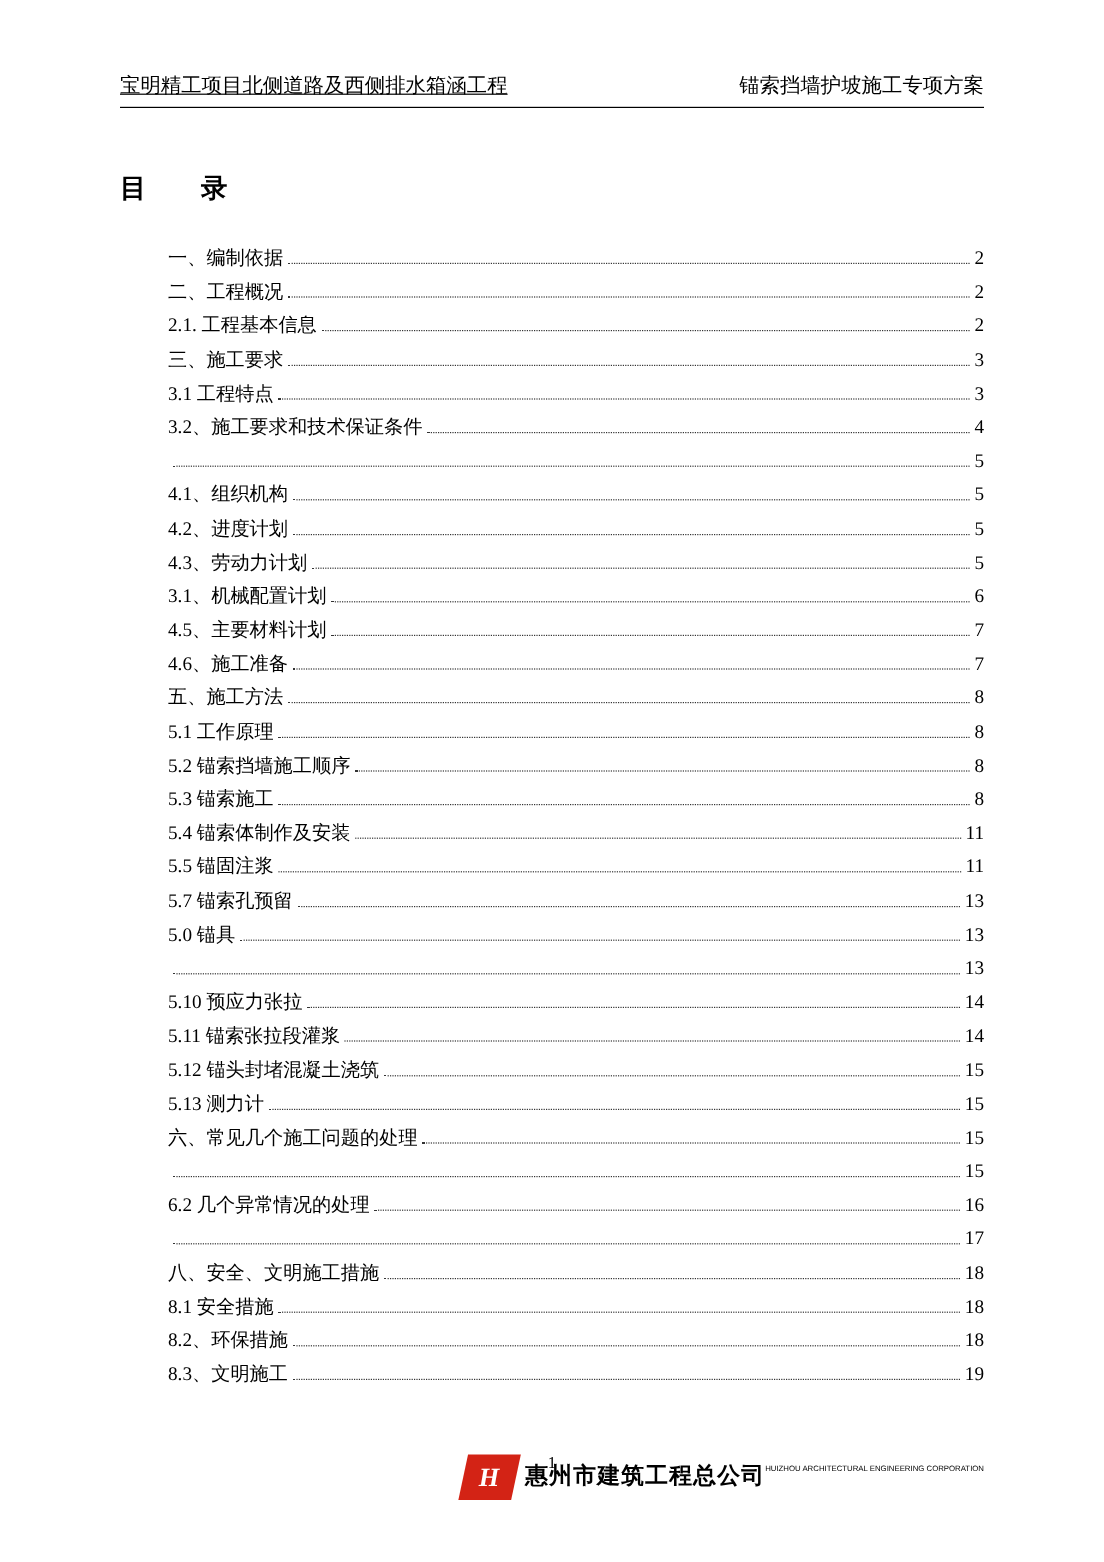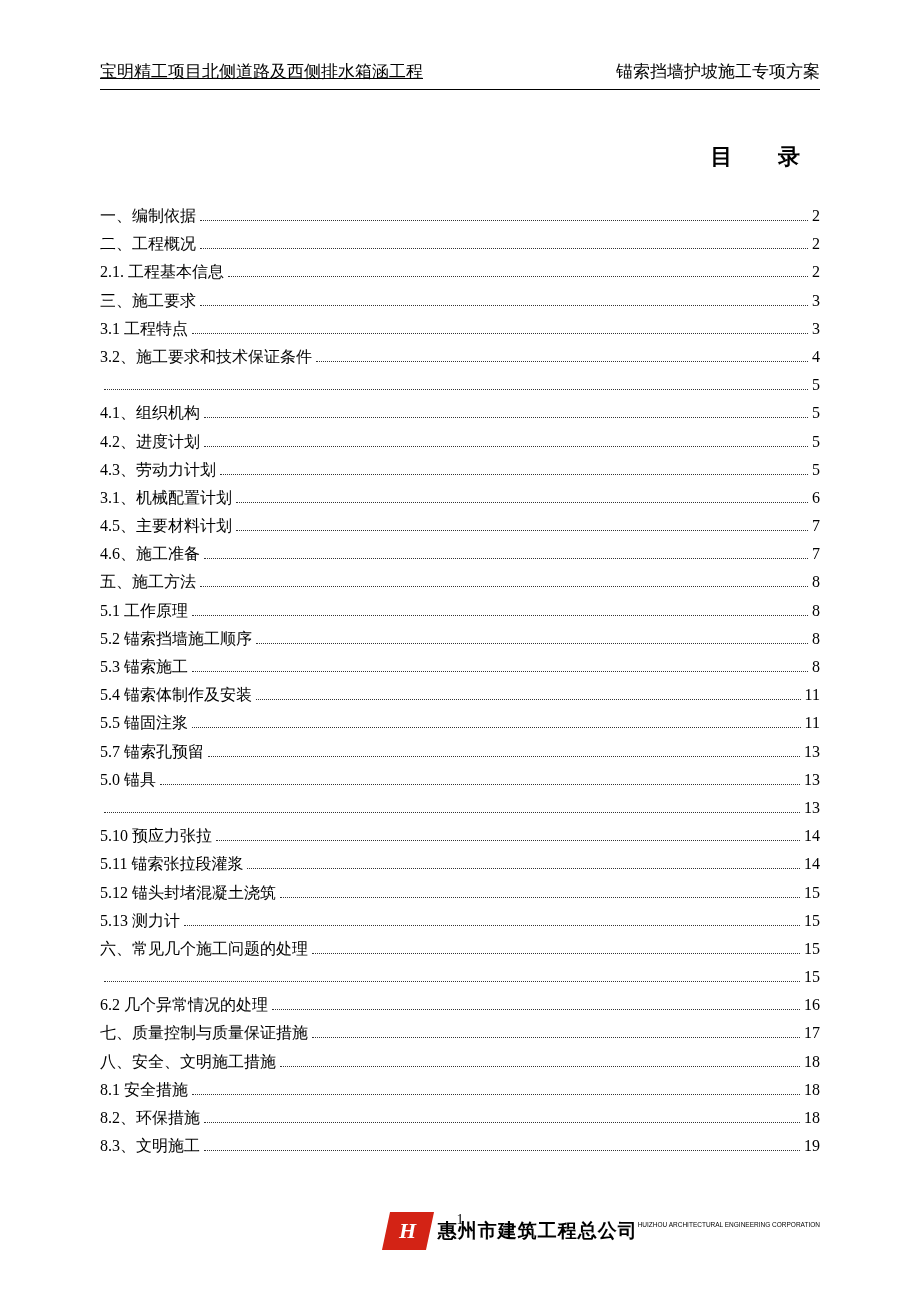--- a/index.html
+++ b/index.html
@@ -23,35 +23,36 @@
       border-bottom: 1.5px solid #000;
       margin-bottom: 52px;
     }
     .header-left {
       text-decoration: underline;
     }
     .header-right {
       text-decoration: none;
     }
     .toc-title {
-      text-align: right;
+      text-align: left;
       font-size: 22px;
       font-weight: bold;
       letter-spacing: 20px;
       margin-bottom: 30px;
     }
     .toc {
       font-size: 16px;
       line-height: 1.7;
     }
     .toc-row {
       display: flex;
       align-items: baseline;
       white-space: nowrap;
       margin-bottom: 1px;
+      margin-left: 40px;
     }
     .toc-label {
       flex: 0 0 auto;
     }
     .dots {
       flex: 1 1 auto;
       border-bottom: 1.5px dotted #333;
       margin: 0 4px 4px 4px;
       height: 0.8em;
     }
@@ -260,21 +261,20 @@
       <div class="toc-row">
         <span class="dots"></span>
         <span class="toc-page">15</span>
       </div>
       <div class="toc-row">
         <span class="toc-label">6.2 几个异常情况的处理</span>
         <span class="dots"></span>
         <span class="toc-page">16</span>
       </div>
       <div class="toc-row">
-        <span class="toc-label">七、质量控制与质量保证措施</span>
         <span class="dots"></span>
         <span class="toc-page">17</span>
       </div>
       <div class="toc-row">
         <span class="toc-label">八、安全、文明施工措施</span>
         <span class="dots"></span>
         <span class="toc-page">18</span>
       </div>
       <div class="toc-row">
         <span class="toc-label">8.1 安全措施</span>

